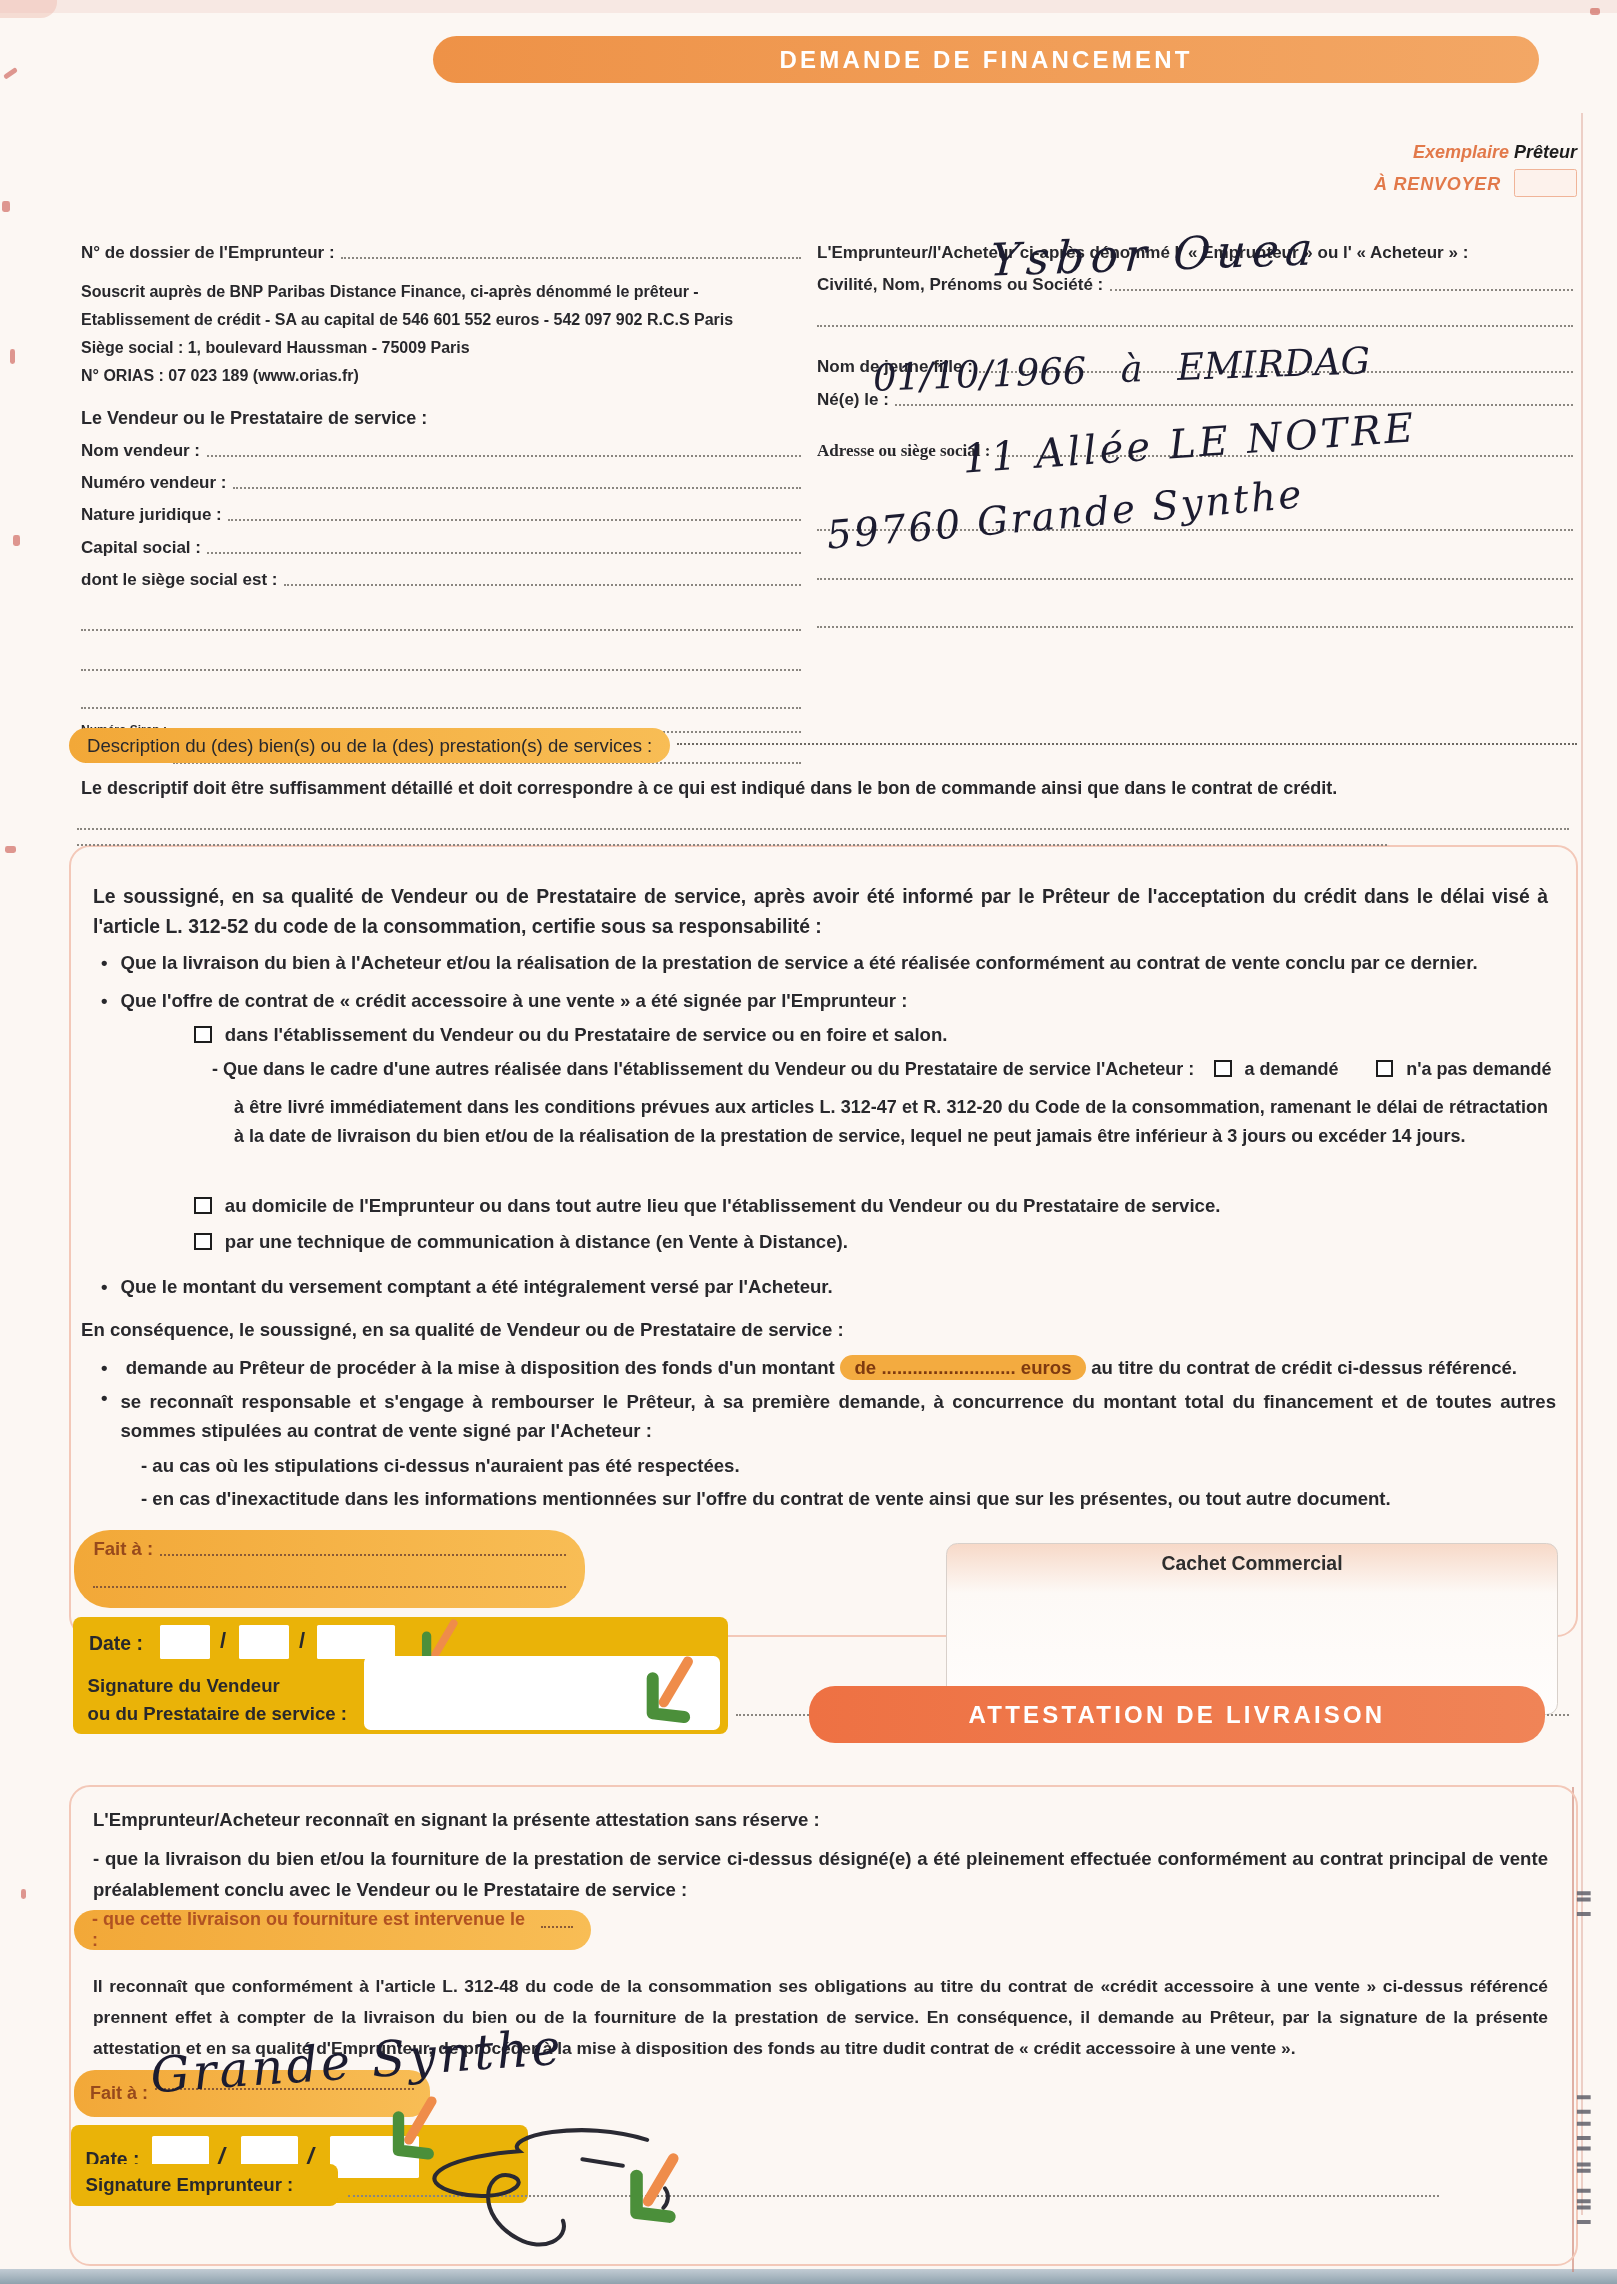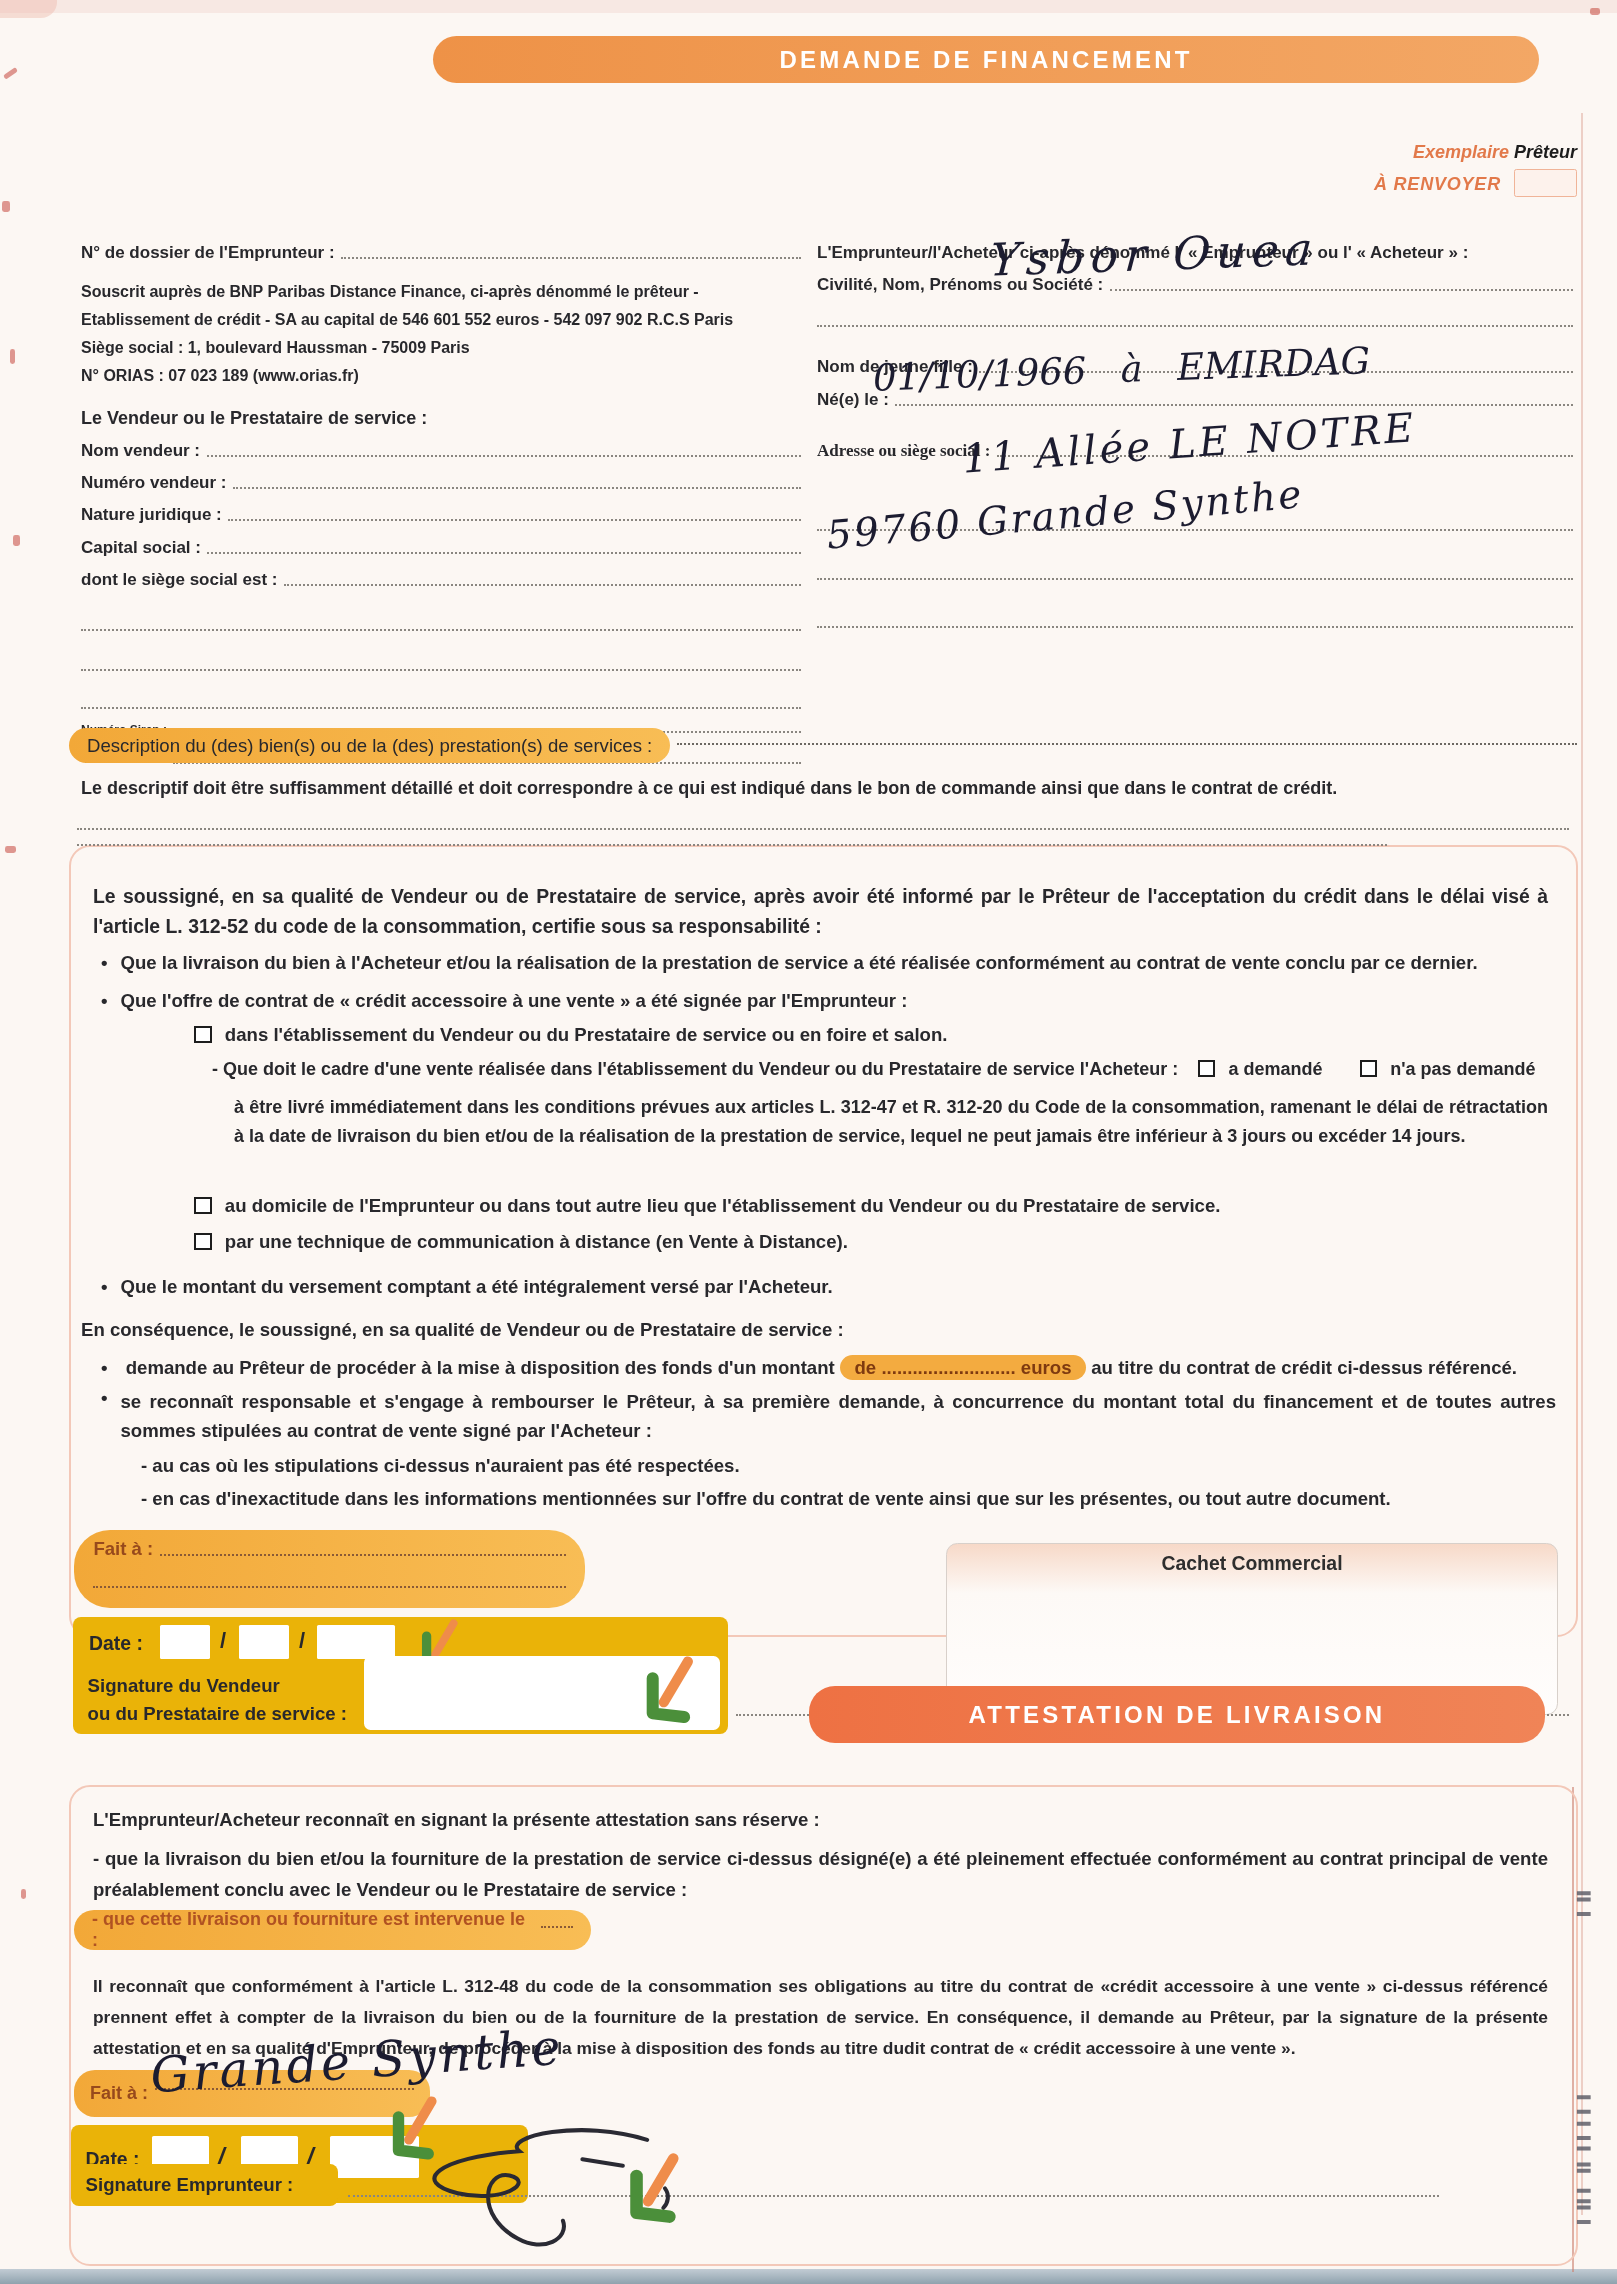--- a/index.html
+++ b/index.html
@@ -157,21 +157,21 @@
   </div>
   <div class="abs row" style="left:101px;top:990px;width:1447px;font-size:18.6px;">
     <span class="b" style="margin-right:13px;">•</span>
     <span class="b">Que l'offre de contrat de « crédit accessoire à une vente » a été signée par l'Emprunteur :</span>
   </div>
   <div class="abs" style="left:194px;top:1024px;width:1334px;font-size:18.6px;">
     <span class="cbx"></span>
     <span class="b">dans l'établissement du Vendeur ou du Prestataire de service ou en foire et salon.</span>
   </div>
   <div class="abs" style="left:212px;top:1059px;width:1342px;font-size:18px;">
-    <span class="b">- Que doit le cadre d'une vente réalisée dans l'établissement du Vendeur ou du Prestataire de service l'Acheteur :</span>
+    <span class="b">- Que dans le cadre d'une autres réalisée dans l'établissement du Vendeur ou du Prestataire de service l'Acheteur :</span>
     <span class="cbx" style="margin-left:14.6px;"></span>
     <span class="b">a demandé</span>
     <span class="cbx" style="margin-left:32px;"></span>
     <span class="b">n'a pas demandé</span>
   </div>
   <div class="abs jt" style="left:234px;top:1093px;width:1314px;font-size:18px;line-height:29px;">
     <span class="b">à être livré immédiatement</span>
     <span class="b" style="font-weight:600;"> </span>
     <span class="b" style="font-weight:600;">dans les conditions prévues aux articles  L. 312-47 et R. 312-20 du Code de la consommation, ramenant le délai de rétractation à la date de livraison du bien et/ou de la réalisation de la prestation de service, lequel ne peut jamais être inférieur à 3 jours ou excéder 14 jours.</span>
   </div>

